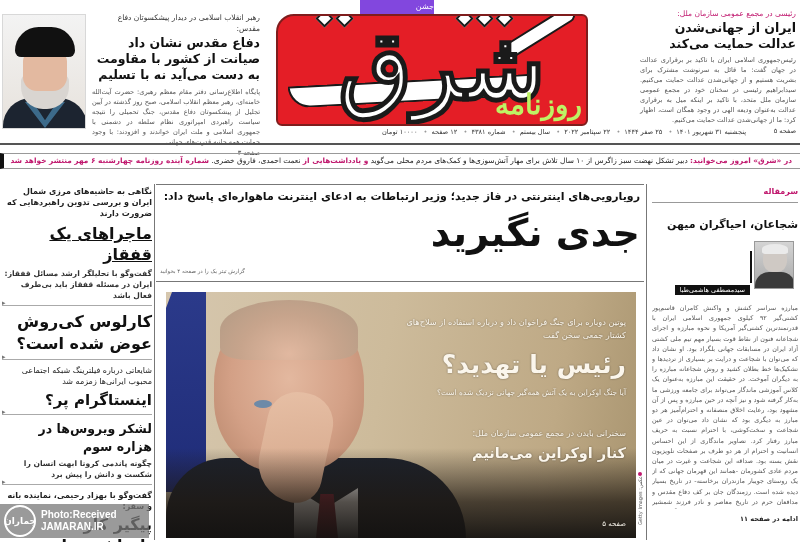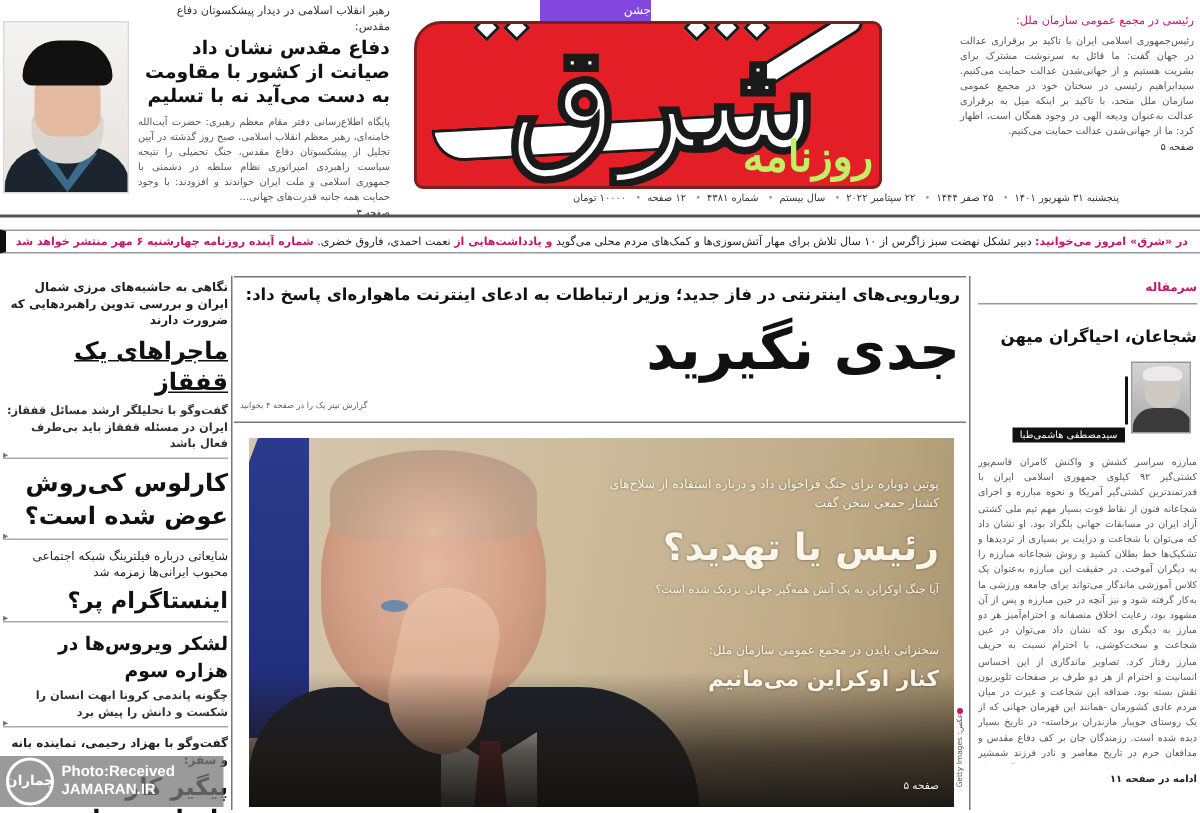--- a/index.html
+++ b/index.html
@@ -9,21 +9,21 @@
   .abs { position: absolute; }
 
   
   .top-left-photo { left: 2px; top: 14px; width: 84px; height: 115px; background: linear-gradient(180deg,#f3f3f3 0%,#e7e2dc 100%); border: 1px solid #d8d8d8; overflow: hidden; }
   .top-left-photo .turban { position:absolute; left:12px; top:12px; width:60px; height:30px; background:#111; border-radius:30px 30px 8px 8px; }
   .top-left-photo .face { position:absolute; left:20px; top:38px; width:44px; height:38px; background:#e3b9a0; border-radius:8px 8px 14px 14px; }
   .top-left-photo .beard { position:absolute; left:18px; top:60px; width:48px; height:34px; background:#d9d5d1; border-radius:6px 6px 22px 22px; }
   .top-left-photo .robe { position:absolute; left:0; bottom:0; width:84px; height:30px; background:#1c2430; border-radius:28px 28px 0 0; }
   .top-left-photo .collar { position:absolute; left:22px; bottom:0; width:40px; height:26px; background:#3c6a8a; clip-path: polygon(0 0, 50% 100%, 100% 0, 80% 0, 50% 70%, 20% 0); }
 
-  .top-left-story { left: 92px; top: 1px; width: 168px; text-align: right; }
+  .top-left-story { left: 92px; top: 12px; width: 168px; text-align: right; }
   .kicker { font-size: 7.5px; color: #333; line-height: 11px; }
   .top-left-story .headline { font-size: 12.5px; font-weight: bold; line-height: 16px; color: #111; margin-top: 1px; }
   .body-text { font-size: 6.6px; color: #555; line-height: 10px; text-align: justify; }
   .page-ref { font-size: 6.6px; color: #333; margin-top: 2px; }
 
   
   .masthead { left: 276px; top: 14px; width: 312px; height: 112px; background: #e41e26; border: 2px solid #7f1d1d; border-radius: 18px 6px 6px 6px; overflow: hidden; }
   .masthead .logo-main { position: absolute; right: 40px; top: -10px; font-family: "DejaVu Serif", serif; font-size: 96px; font-weight: bold; color: #ffffff; letter-spacing: -6px; -webkit-text-stroke: 2px #1a1a1a; line-height: 120px; }
   .masthead .logo-sub { position: absolute; right: 4px; bottom: 4px; font-family: "DejaVu Serif", serif; font-size: 28px; font-weight: bold; color: #bef264; writing-mode: horizontal-tb; line-height: 30px; }
   .masthead .stroke { position:absolute; left: 10px; top: 64px; width: 250px; height: 22px; background:#fff; border:2px solid #1a1a1a; border-radius: 0 14px 14px 30px; transform: rotate(-3deg); }
@@ -143,20 +143,21 @@
   <span>۲۵ صفر ۱۴۴۴</span><span class="sep">•</span>
   <span>۲۲ سپتامبر ۲۰۲۲</span><span class="sep">•</span>
   <span>سال بیستم</span><span class="sep">•</span>
   <span>شماره ۴۳۸۱</span><span class="sep">•</span>
   <span>۱۲ صفحه</span><span class="sep">•</span>
   <span>۱۰۰۰۰ تومان</span>
 </div>
 
 <div class="abs top-right-story">
   <div class="kicker">رئیسی در مجمع عمومی سازمان ملل:</div>
+  <div class="headline">ایران از جهانی‌شدن عدالت حمایت می‌کند</div>
   <div class="body-text" style="margin-top:3px;">رئیس‌جمهوری اسلامی ایران با تاکید بر برقراری عدالت در جهان گفت: ما قائل به سرنوشت مشترک برای بشریت هستیم و از جهانی‌شدن عدالت حمایت می‌کنیم. سیدابراهیم رئیسی در سخنان خود در مجمع عمومی سازمان ملل متحد، با تاکید بر اینکه میل به برقراری عدالت به‌عنوان ودیعه الهی در وجود همگان است، اظهار کرد: ما از جهانی‌شدن عدالت حمایت می‌کنیم.</div>
   <div class="page-ref">صفحه ۵</div>
 </div>
 
 <div class="abs rule-top"></div>
 
 <div class="abs ticker">
   <span class="pink">در «شرق» امروز می‌خوانید:</span>
   <span class="dark">دبیر تشکل نهضت سبز زاگرس از ۱۰ سال تلاش برای مهار آتش‌سوزی‌ها و کمک‌های مردم محلی می‌گوید</span>
   <span class="pink">و یادداشت‌هایی از</span>

